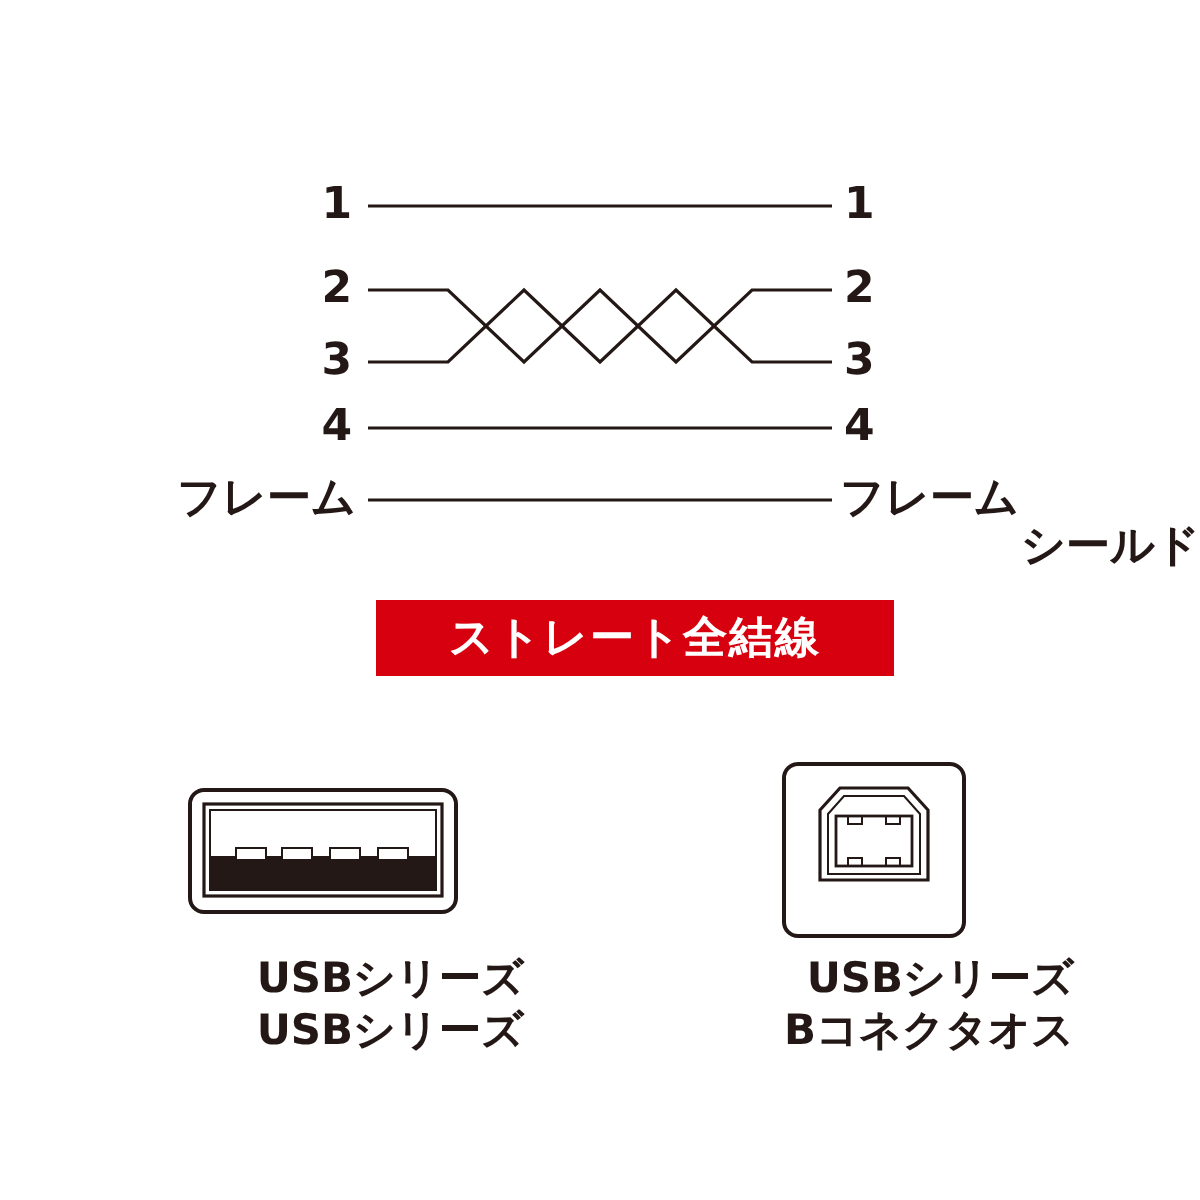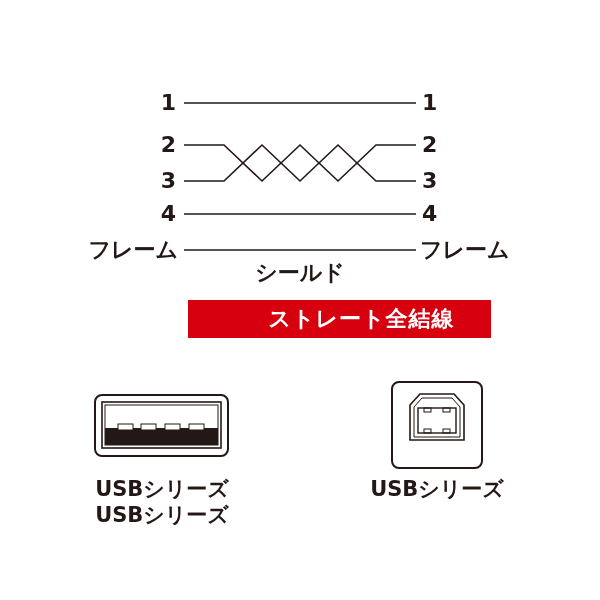--- a/index.html
+++ b/index.html
@@ -2,23 +2,23 @@
 <html><head>
 <meta charset="utf-8">
 <style>
   html, body { margin:0; padding:0; background:#ffffff; }
   body { width:600px; height:600px; position:relative; overflow:hidden;
          font-family:"DejaVu Sans", "Liberation Sans", sans-serif; color:#231815; }
   .lbl { position:absolute; font-size:22px; font-weight:bold; line-height:22px; white-space:nowrap; }
   .lbl.left { text-align:right; }
   svg { position:absolute; left:0; top:0; }
   .badge { position:absolute; left:188px; top:300px; width:259px; height:38px; background:#d7000f;
-           color:#fff; font-size:22px; font-weight:bold; display:flex; align-items:center; justify-content:center; letter-spacing:1px;padding-left:44px; }
-  .shield { position:absolute; left:0; width:600px; top:258px; text-align:center; font-size:22px; font-weight:bold; }
-  .cap { position:absolute; font-size:21px; font-weight:bold; text-align:center; line-height:26px; width:200px; }
+           color:#fff; font-size:22px; font-weight:bold; display:flex; align-items:center; justify-content:center; letter-spacing:1px; }
+  .shield { position:absolute; left:0; width:600px; top:258px; text-align:right; font-size:22px; font-weight:bold; }
+  .cap { position:absolute; font-size:21px; font-weight:bold; text-align:right; line-height:26px; width:200px; }
 </style>
 </head>
 <body>
 
 <svg width="600" height="600" viewBox="0 0 600 600">
   <g stroke="#231815" stroke-width="1.6" fill="none">
     <line x1="184" y1="103" x2="416" y2="103"></line>
     <polyline points="184,145 224,145 262,181 300,145 338,181 376,145 416,145"></polyline>
     <polyline points="184,181 224,181 262,145 300,181 338,145 376,181 416,181"></polyline>
     <line x1="184" y1="214" x2="416" y2="214"></line>
@@ -62,13 +62,14 @@
 
 <div class="shield">シールド</div>
 <div class="badge">ストレート全結線</div>
 
 <div class="cap" style="left:62px; top:476px;">
   <div>USBシリーズ</div>
   <div>USBシリーズ</div>
 </div>
 <div class="cap" style="left:337px; top:476px;">
   <div>USBシリーズ</div>
+  <div>Bコネクタオス</div>
 </div>
 
 </body></html>

